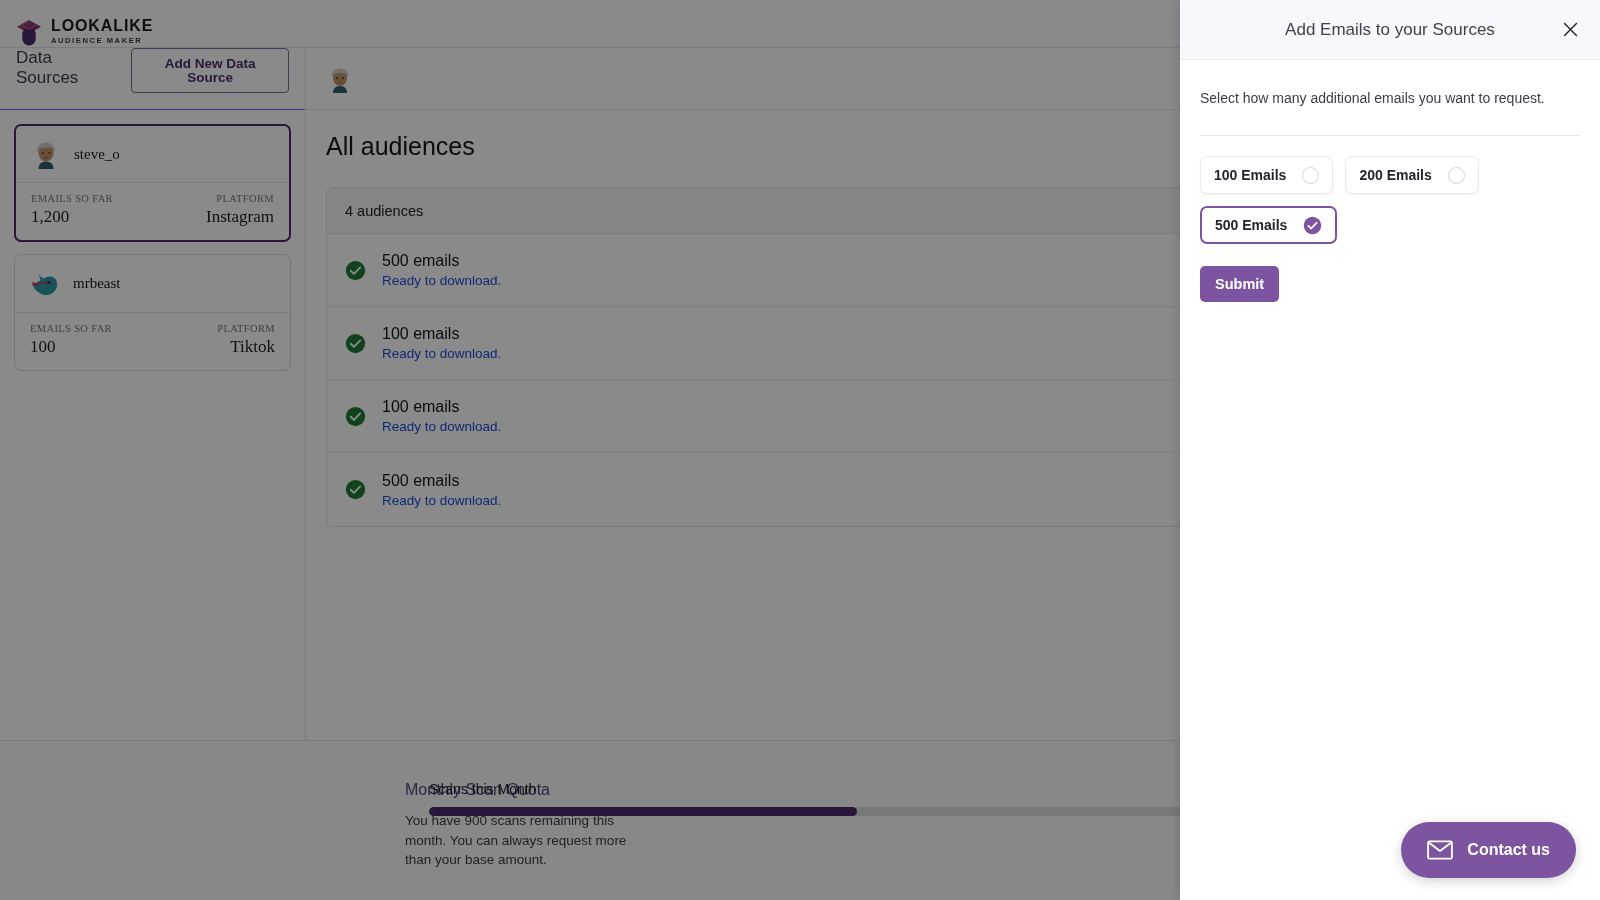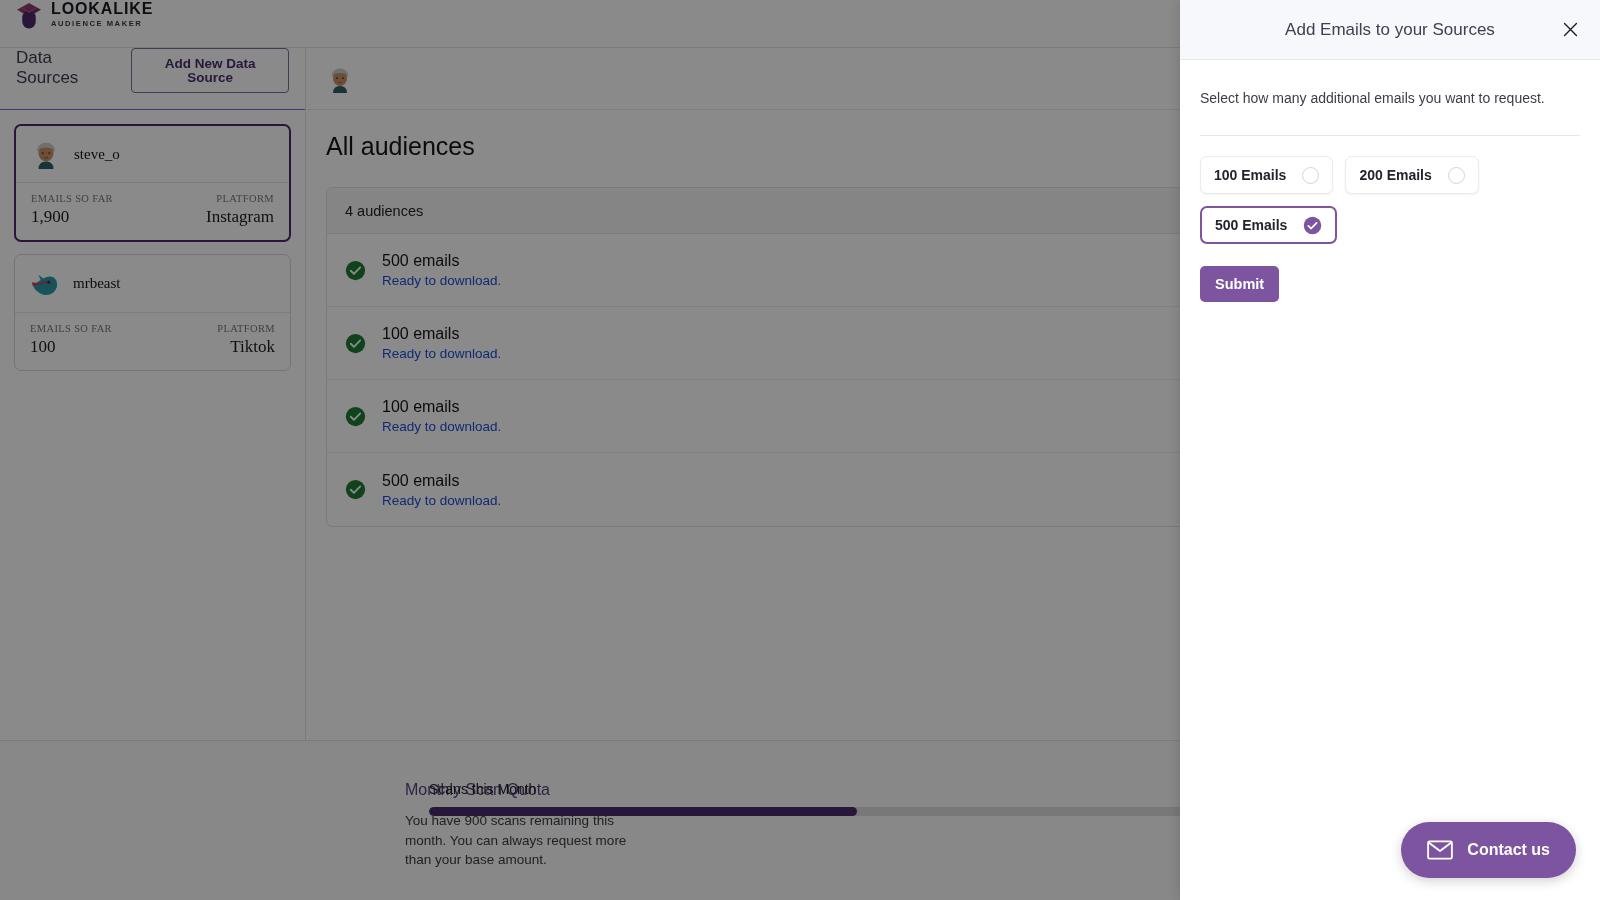--- a/index.html
+++ b/index.html
@@ -15,21 +15,21 @@
     width: 1600px; height: 900px;
     background: #ffffff;
   }
 
   
   .app-base { position: absolute; inset: 0; display: flex; flex-direction: column; background:#fff; }
 
   .topbar {
     height: 48px; flex: 0 0 48px;
     border-bottom: 1px solid #e3e3e6;
-    display: flex; align-items: flex-start;
+    display: flex; align-items: flex-end;
     padding-left: 14px;
     background: #fff;
   }
   .logo-wrap { display: flex; align-items: center; gap: 7px; }
   .logo-mark { width: 30px; height: 30px; display: block; }
   .logo-text { display: flex; flex-direction: column; justify-content: center; }
   .logo-title {
     font-size: 16px; font-weight: bold; letter-spacing: 0.9px;
     color: #1b1b22; line-height: 1.05;
   }
@@ -283,21 +283,21 @@
                 <ellipse cx="12.6" cy="15" rx="1.2" ry="1" fill="#55402e"></ellipse>
                 <ellipse cx="19.4" cy="15" rx="1.2" ry="1" fill="#55402e"></ellipse>
                 <path d="M14 19.5 q2 1.4 4 0" stroke="#8a6443" stroke-width="1.1" fill="none"></path>
                 <path d="M8 32 q0 -8 8 -8 q8 0 8 8 z" fill="#2f6168"></path>
               </svg>
               <div class="ds-name">steve_o</div>
             </div>
             <div class="ds-card-bot">
               <div class="ds-stat">
                 <div class="ds-stat-label">EMAILS SO FAR</div>
-                <div class="ds-stat-val">1,900</div>
+                <div class="ds-stat-val">1,200</div>
               </div>
               <div class="ds-stat right">
                 <div class="ds-stat-label">PLATFORM</div>
                 <div class="ds-stat-val">Instagram</div>
               </div>
             </div>
           </div>
 
           <div class="ds-card">
             <div class="ds-card-top">

